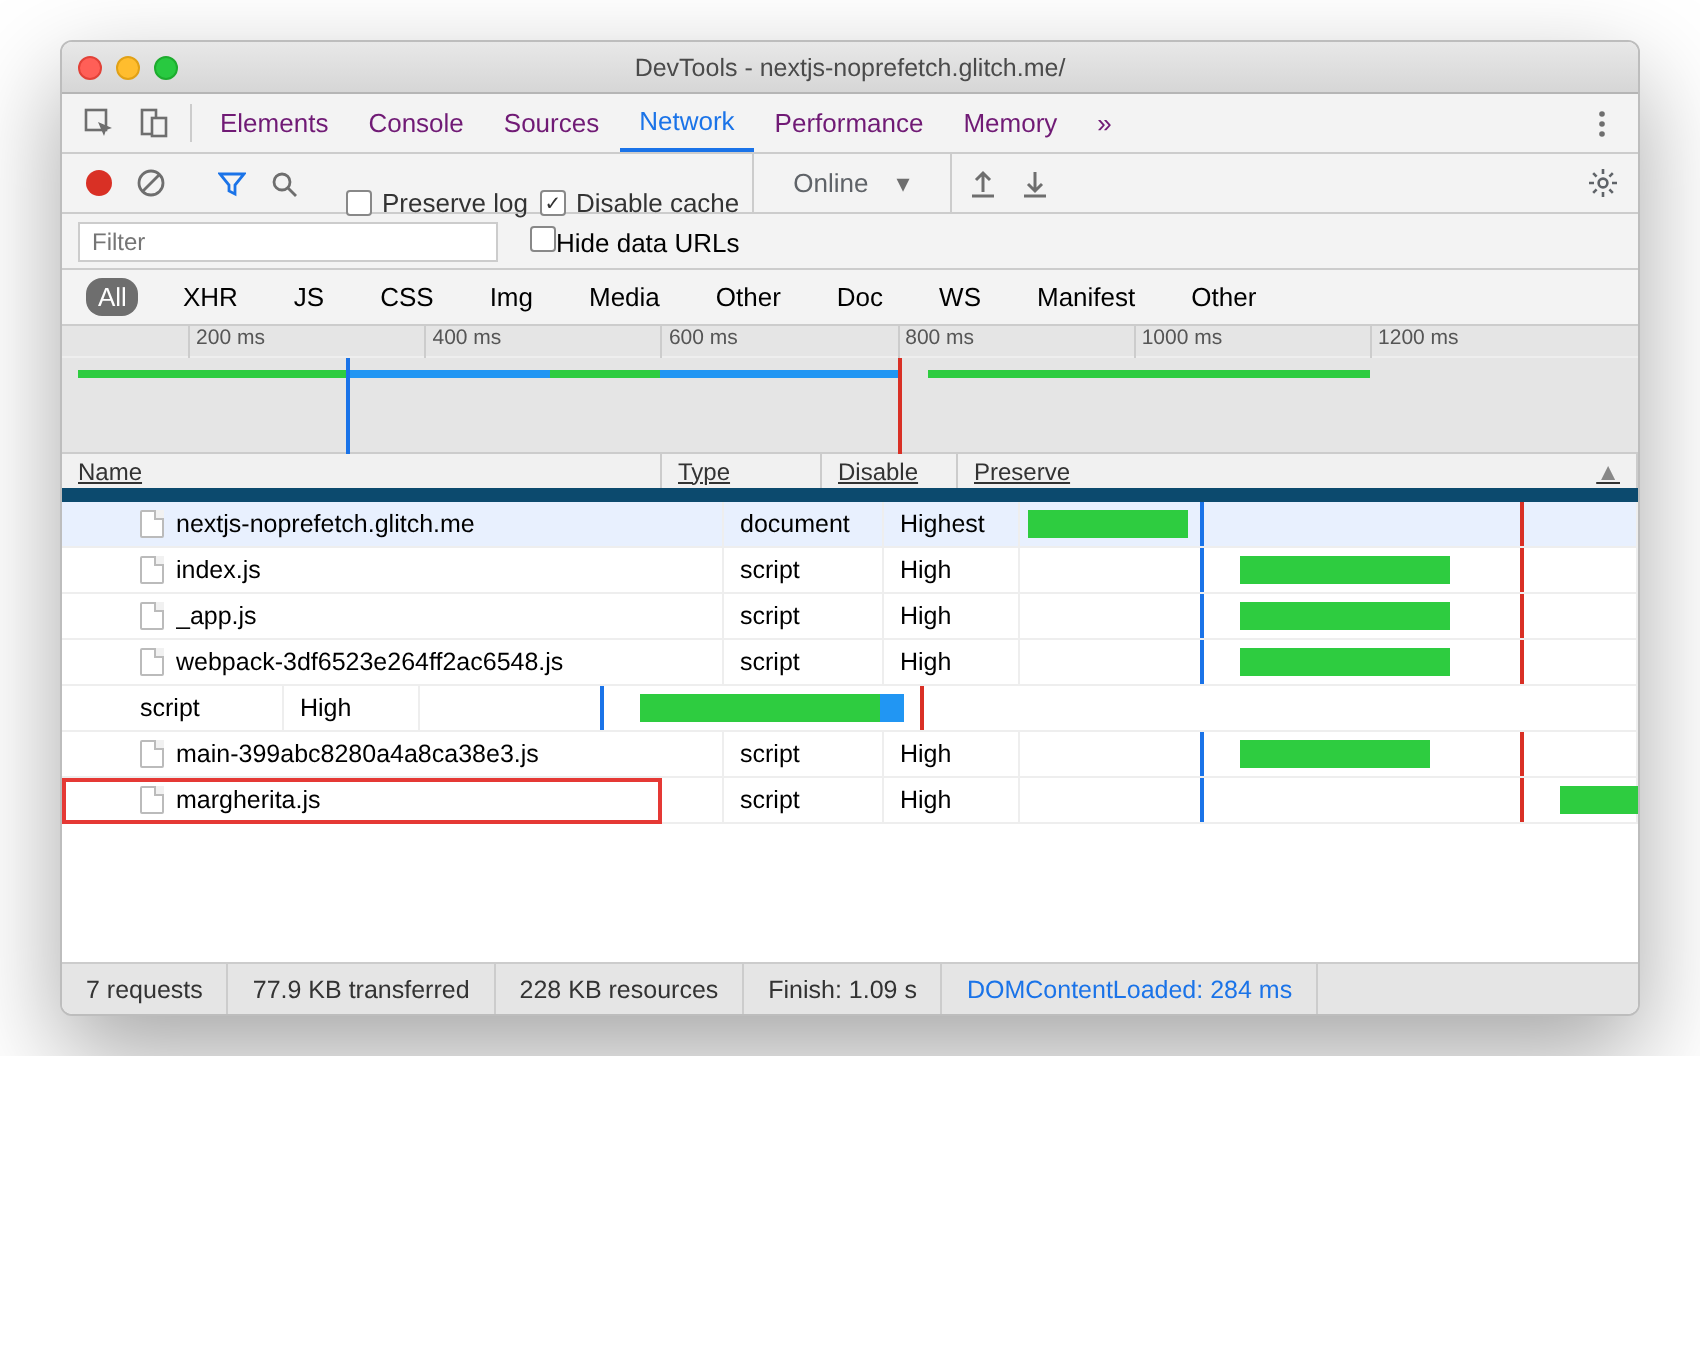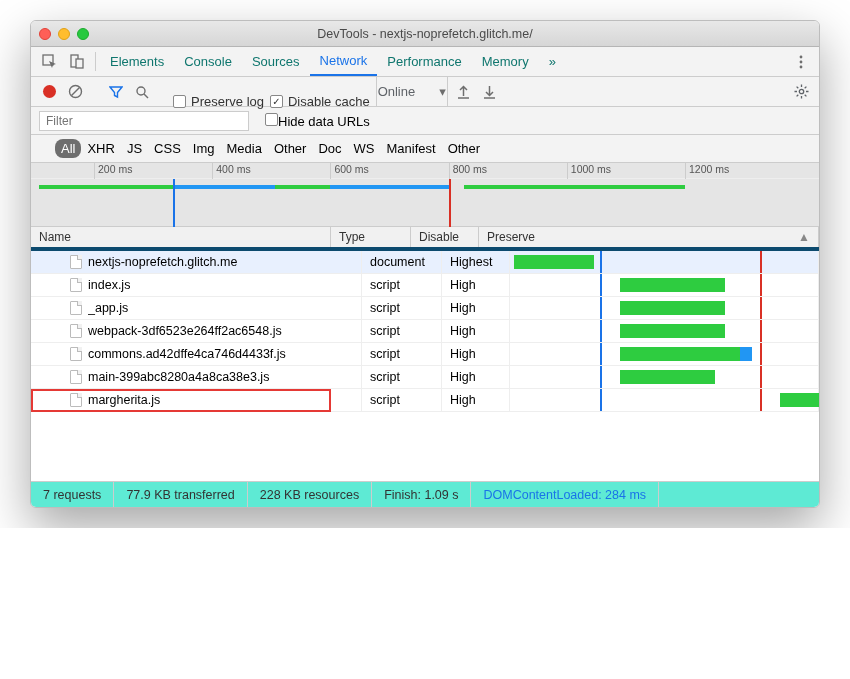--- a/index.html
+++ b/index.html
@@ -39,76 +39,76 @@
     height: 30px;
     border-bottom: 1px solid #ccc;
     display:flex;
     align-items:stretch;
     padding: 0 4px;
     gap: 0;
     background:#f3f3f3;
   }
   .tab-icon-btn { width:28px; display:flex; align-items:center; justify-content:center; color:#6e6e6e; }
   .tab-sep { width:1px; background:#ccc; margin:5px 4px;}
-  .tab { padding:0 10px; display:flex; align-items:center; color:#0f766e; font-size:13px; cursor:default;}
+  .tab { padding:0 10px; display:flex; align-items:center; color:#701a75; font-size:13px; cursor:default;}
   .tab.active { color:#1a73e8; border-bottom:2px solid #1a73e8;}
   .tabs .spacer{flex:1}
   .toolbar {
     height:30px;
     border-bottom:1px solid #ccc;
     display:flex;
     align-items:center;
     gap:6px;
     padding:0 8px;
     background:#f3f3f3;
     color:#5f6368;
   }
   .tb-btn{width:20px;height:20px;display:flex;align-items:center;justify-content:center;}
   .record-dot{width:13px;height:13px;border-radius:50%;background:#d93025;}
   .funnel{color:#1a73e8;}
   .checkbox{width:13px;height:13px;border:1px solid #888;border-radius:2px;background:#fff;display:inline-flex;align-items:center;justify-content:center;font-size:10px;color:#333;}
   .toolbar label{display:flex;align-items:center;gap:5px;color:#333;margin-top:20px;}
-  .select{display:flex;align-items:center;gap:24px;border-left:1px solid #ccc;border-right:1px solid #ccc;padding:0 1px;height:100%;}
+  .select{display:flex;align-items:center;gap:14px;border-left:1px solid #ccc;border-right:1px solid #ccc;padding:0 20px;height:100%;}
   .filterbar{
     height:28px;border-bottom:1px solid #ccc;display:flex;align-items:center;gap:16px;padding:0 8px;background:#f3f3f3;
   }
   .filter-input{width:210px;height:20px;border:1px solid #ccc;font-size:12px;padding:0 6px;color:#888;background:#fff;}
-  .chipbar{height:28px;border-bottom:1px solid #ccc;display:flex;align-items:center;gap:0;padding:0 24px;background:#f3f3f3;font-size:13px;}
+  .chipbar{height:28px;border-bottom:1px solid #ccc;display:flex;align-items:center;gap:16px;padding:0 12px;background:#f3f3f3;font-size:13px;}
   .chip{padding:2px 6px;border-radius:8px;}
   .chip.active{background:#6e6e6e;color:#fff;}
   .timeline{height:64px;border-bottom:1px solid #ccc;position:relative;background:#e5e5e5;}
   .tl-ruler{height:16px;border-bottom:1px solid #eee;position:relative;font-size:10.5px;color:#555;}
   .tl-tick{position:absolute;top:0;height:16px;border-left:1px solid #ccc;padding-left:3px;}
   .tl-body{position:relative;height:48px;}
   .tl-seg{position:absolute;height:4px;top:6px;}
   .green{background:#2ecc40;}
   .blue{background:#2196f3;}
   .vline{position:absolute;top:0;bottom:0;width:2px;}
   .vblue{background:#1a73e8;}
   .vred{background:#d93025;}
-  .grid-head{display:flex;height:24px;background:#f1f1f1;border-bottom:4px solid #0c4a6e;font-size:12px;color:#333;}
+  .grid-head{display:flex;height:24px;background:#f1f1f1;border-bottom:7px solid #0c4a6e;font-size:12px;color:#333;text-decoration:underline;}
   .col{display:flex;align-items:center;padding:0 8px;border-right:1px solid #ccc;}
   .col-name{width:300px;}
   .col-type{width:80px;}
   .col-prio{width:68px;}
   .col-wf{flex:1;justify-content:space-between;}
   .rows{background:#fff;}
   .row{display:flex;height:23px;border-bottom:1px solid #eee;font-size:12.5px;align-items:stretch;padding-left:31px;}
   .row .col{border-right:1px solid #eee;}
   .row:first-child{background:#e8f0fe;}
   .file-ic{width:12px;height:14px;border:1px solid #bbb;border-radius:1px;margin-right:6px;flex:none;position:relative;background:#fff;}
   .file-ic::after{content:"";position:absolute;right:-1px;top:-1px;width:4px;height:4px;background:#f1f1f1;border-left:1px solid #bbb;border-bottom:1px solid #bbb;}
   .name-text{white-space:nowrap;overflow:hidden;text-overflow:ellipsis;}
   .wf-cell{flex:1;position:relative;padding:0;}
   .wf-bar{position:absolute;height:14px;top:4px;background:#2ecc40;}
   .wf-bar .tip{position:absolute;right:-12px;top:0;width:12px;height:14px;background:#2196f3;}
   .wf-vline{position:absolute;top:0;bottom:0;width:2px;}
   .highlight{position:absolute;border:2px solid #e53935;pointer-events:none;}
   .rows-area{position:relative;height:230px;}
-  .statusbar{height:26px;border-top:1px solid #ccc;display:flex;background:#5eead4;font-size:12.5px;color:#333;}
+  .statusbar{height:26px;border-top:1px solid #ccc;display:flex;background:#e5e5e5;font-size:12.5px;color:#333;}
   .sb-item{padding:0 12px;border-right:1px solid #ccc;height:100%;display:flex;align-items:center;}
   .sb-item.blue{color:#1a73e8;background:transparent;}
   svg{display:block}
 </style>
 </head>
 <body>
 
 <div class="window">
 
   <div class="titlebar">
@@ -313,24 +313,20 @@
           </div>
           <div class="col col-type">script</div>
           <div class="col col-prio">High</div>
           <div class="col wf-cell">
             <div class="wf-vline" style="left:90px;background:#1a73e8"></div>
             <div class="wf-vline" style="left:250px;background:#d93025"></div>
             <div class="wf-bar" style="left:110px;width:105px"></div>
           </div>
         </div>
         <div class="row">
-          <div class="col col-name">
-            <span class="file-ic"></span>
-            <span class="name-text">commons.ad42dffe4ca746d4433f.js</span>
-          </div>
           <div class="col col-type">script</div>
           <div class="col col-prio">High</div>
           <div class="col wf-cell">
             <div class="wf-vline" style="left:90px;background:#1a73e8"></div>
             <div class="wf-vline" style="left:250px;background:#d93025"></div>
             <div class="wf-bar" style="left:110px;width:120px">
               <div class="tip"></div>
             </div>
           </div>
         </div>

